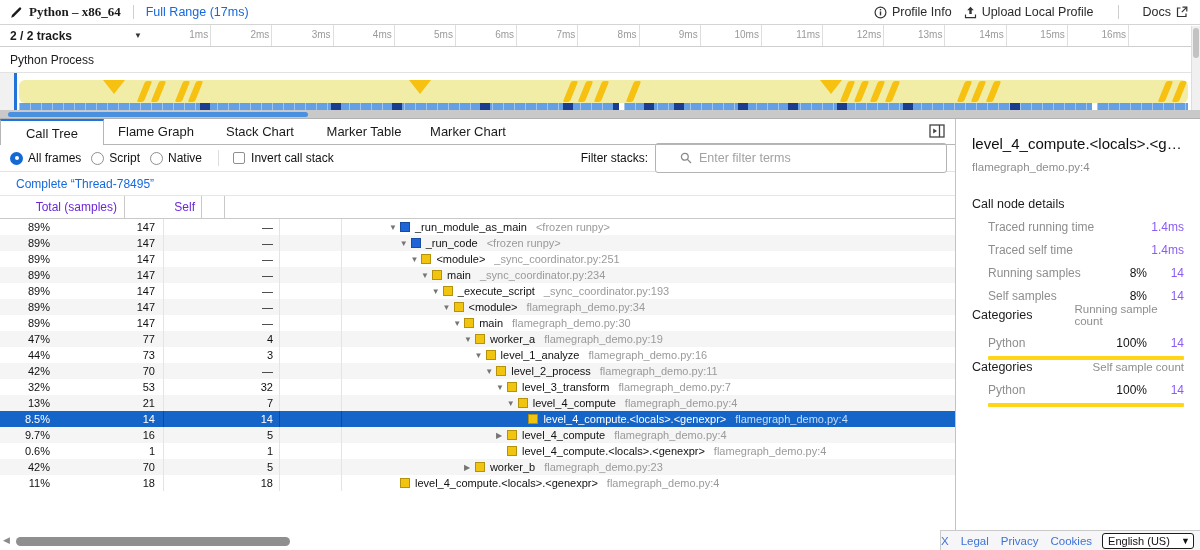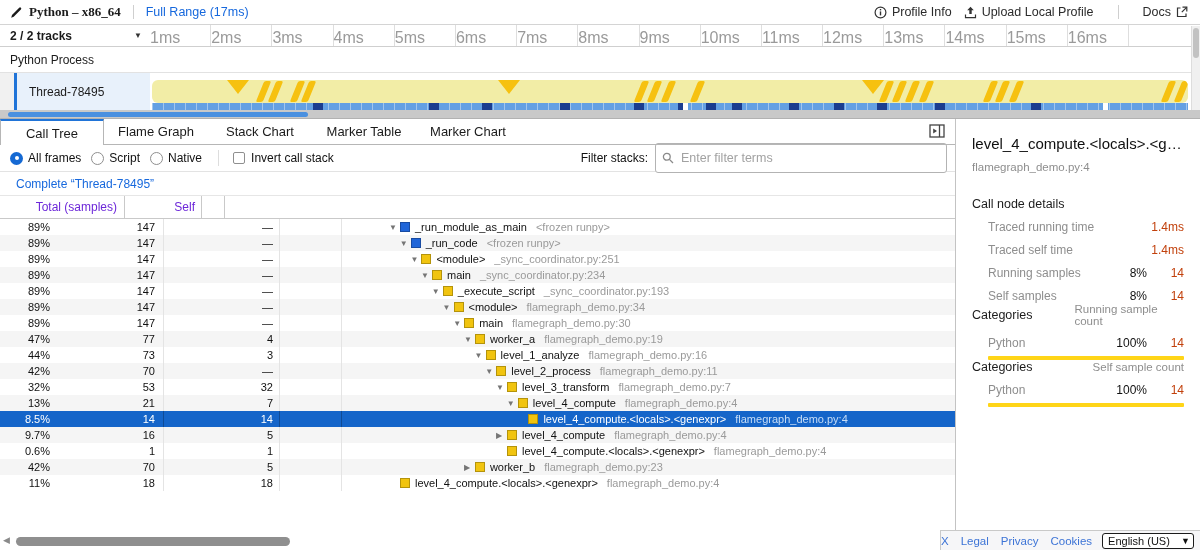--- a/index.html
+++ b/index.html
@@ -12,21 +12,21 @@
   .tb-div{width:1px;height:14px;background:#cfcfcf;margin:0 12px;}
   .range-link{font-size:12.5px;color:#1668dd;cursor:pointer;}
   .topbar-right{margin-left:auto;display:flex;align-items:center;gap:12px;}
   .tb-item{display:flex;align-items:center;gap:5px;font-size:12.5px;color:#2b2b2b;cursor:pointer;}
 
   
   .ruler{position:absolute;left:0;top:25px;width:1200px;height:22px;border-bottom:1px solid #cfcfcf;display:flex;background:#fff;}
   .tracks-select{width:150px;display:flex;align-items:center;padding:0 8px 0 10px;font-size:12px;font-weight:bold;color:#1b1b1b;cursor:pointer;}
   .tracks-select .dd{margin-left:auto;font-size:8px;color:#333;}
   .ticks{flex:1;display:flex;}
-  .tick{width:61.2px;border-right:1px solid #dedede;font-size:16px;color:#9a9a9a;padding:4px 10px 0 0;}
+  .tick{width:61.2px;border-right:1px solid #dedede;font-size:10px;color:#9a9a9a;text-align:right;padding:4px 2px 0 0;}
   .ruler-end{width:10px;}
 
   
   .process-row{position:absolute;left:0;top:47px;width:1200px;height:26px;background:#fff;border-bottom:1px solid #e2e2e2;display:flex;align-items:center;padding-left:10px;font-size:12px;color:#1b1b1b;}
   .thread-row{position:absolute;left:0;top:73px;width:1200px;height:37px;background:#fff;display:flex;}
   .thr-gray{width:14px;background:#f1f1f1;}
   .thr-blue{width:3px;background:#2074d8;}
   .thr-label{width:133px;background:#e8f1fb;display:flex;align-items:center;padding-left:12px;font-size:12px;color:#1b1b1b;}
   .thr-graph{position:relative;flex:1;margin-right:10px;}
   .band{position:absolute;left:2px;right:2px;top:7px;height:23px;background:#f2eda6;border-radius:6px;overflow:hidden;}
@@ -51,21 +51,21 @@
   .panel-toggle{position:absolute;right:10px;top:5px;cursor:pointer;}
 
   .filter-row{height:27px;display:flex;align-items:center;padding:0 8px 0 10px;border-bottom:1px solid #e3e3e3;font-size:12px;}
   .radio{width:13px;height:13px;border-radius:50%;border:1px solid #8f8f8f;background:#fff;margin-right:5px;position:relative;cursor:pointer;flex:none;}
   .radio.sel{border:none;background:#1569d3;}
   .radio.sel::after{content:"";position:absolute;left:4.5px;top:4.5px;width:4px;height:4px;border-radius:50%;background:#fff;}
   .rlabel{margin-right:10px;cursor:pointer;}
   .f-div{width:1px;height:16px;background:#ddd;margin:0 14px 0 6px;}
   .checkbox{width:12px;height:12px;border:1px solid #8f8f8f;border-radius:2px;background:#fff;margin-right:6px;cursor:pointer;flex:none;}
   .filter-right{margin-left:auto;display:flex;align-items:center;gap:7px;}
-  .search-box{display:flex;align-items:center;width:292px;height:30px;border:1px solid #b3b3b3;border-radius:3px;background:#fff;padding:0 6px;gap:5px;}
+  .search-box{display:flex;align-items:center;width:292px;height:30px;border:1px solid #b3b3b3;border-radius:3px;background:#fff;padding:0 24px;gap:5px;}
   .search-box input{border:none;outline:none;flex:1;font-size:12.5px;font-family:"Liberation Sans",sans-serif;color:#222;background:transparent;}
   .search-box input::placeholder{color:#a2a2a2;}
 
   .breadcrumb{height:24px;display:flex;align-items:center;padding-left:16px;border-bottom:1px solid #e6e6e6;}
   .breadcrumb a{font-size:12px;color:#1668dd;text-decoration:none;cursor:pointer;}
 
   .thead{height:23px;display:flex;align-items:center;border-bottom:1px solid #c9c9c9;font-size:12px;color:#6d28d9;}
   .th-total{width:125px;text-align:right;padding-right:7px;border-right:1px solid #c9c9c9;height:100%;display:flex;align-items:center;justify-content:flex-end;}
   .th-self{width:77px;text-align:right;padding-right:6px;border-right:1px solid #c9c9c9;height:100%;display:flex;align-items:center;justify-content:flex-end;}
   .th-icon{width:23px;border-right:1px solid #c9c9c9;height:100%;}
@@ -97,21 +97,21 @@
   .hscroll-thumb{position:absolute;left:16px;bottom:4px;width:274px;height:9px;background:#8f8f8f;border-radius:5px;cursor:pointer;}
 
   
   .sidebar{position:absolute;left:955px;top:119px;right:0;bottom:20px;background:#fff;border-left:1px solid #c3c3c3;padding:16px 16px 0 16px;overflow:hidden;}
   .sb-title{font-size:15px;color:#0f0f0f;white-space:nowrap;overflow:hidden;text-overflow:ellipsis;}
   .sb-sub{font-size:11.5px;color:#8e8e8e;margin-top:9px;}
   .sb-h{font-size:12.5px;color:#1c1c1c;margin-top:24px;}
   .sb-row{display:flex;align-items:center;font-size:12px;margin-top:9px;}
   .sb-row .lab{flex:1;color:#8e8e8e;padding-left:16px;white-space:nowrap;overflow:hidden;}
   .sb-row .pct{width:45px;text-align:right;color:#111;}
-  .sb-row .val{width:37px;text-align:right;color:#c2410c;}
+  .sb-row .val{width:37px;text-align:right;color:#8b5cf6;}
   .cat-head{display:flex;align-items:center;}
   .cat-head .ch-l{font-size:12.5px;color:#1c1c1c;flex:1;}
   .cat-head .ch-r{font-size:11.5px;color:#8e8e8e;padding-left:42px;}
   .cat-bar{height:4px;margin:6px 0 0 16px;border-radius:1px;}
 
   
   .footer{position:absolute;left:940px;right:0;bottom:0;height:20px;background:#f6f6f8;border-top:1px solid #c9c9c9;border-left:1px solid #c9c9c9;display:flex;align-items:center;justify-content:flex-end;gap:10px;padding-right:6px;font-size:11.5px;}
   .footer a{color:#3d74d6;text-decoration:none;cursor:pointer;}
   .lang-select{width:94px;height:16px;border:1px solid #1b1b1b;border-radius:3px;background:#fff;display:flex;align-items:center;font-size:11px;color:#111;padding:0 3px 0 5px;cursor:pointer;}
   .lang-select .txt{flex:1;white-space:nowrap;overflow:hidden;}
@@ -191,23 +191,20 @@
       </div>
     <div class="ruler-end"></div>
   </div>
 
   <div class="process-row">
     <span>Python Process</span>
   </div>
   <div class="thread-row">
     <div class="thr-gray"></div>
     <div class="thr-blue"></div>
-    <div class="thr-label">
-      <span>Thread-78495</span>
-    </div>
     <div class="thr-graph">
       <div class="band" id="activity-band">
           <div class="mk-tri" style="left: 7.2%; border-top-color: rgb(246, 193, 16);"></div>
           <div class="mk-tri" style="left: 33.4%; border-top-color: rgb(246, 193, 16);"></div>
           <div class="mk-tri" style="left: 68.5%; border-top-color: rgb(246, 193, 16);"></div>
           <div class="mk-slash" style="left: 10.4%; background: rgb(246, 193, 16);"></div>
           <div class="mk-slash" style="left: 11.6%; background: rgb(246, 193, 16);"></div>
           <div class="mk-slash" style="left: 13.7%; background: rgb(246, 193, 16);"></div>
           <div class="mk-slash" style="left: 14.8%; background: rgb(246, 193, 16);"></div>
           <div class="mk-slash" style="left: 46.9%; background: rgb(246, 193, 16);"></div>

